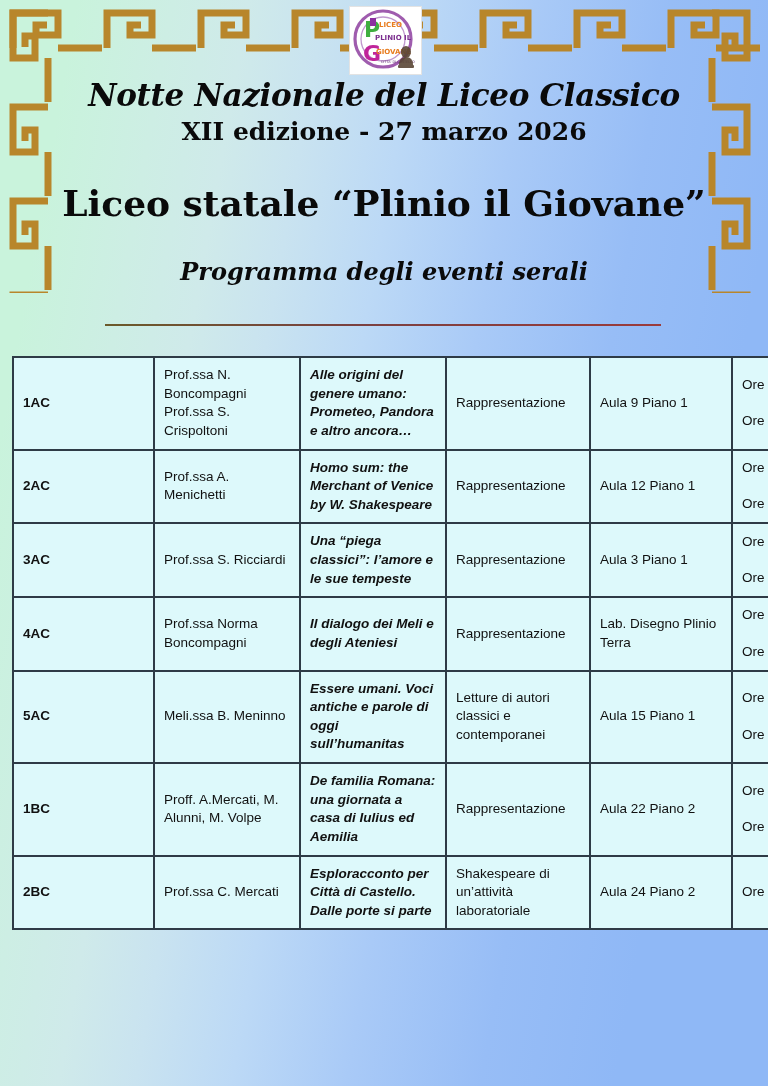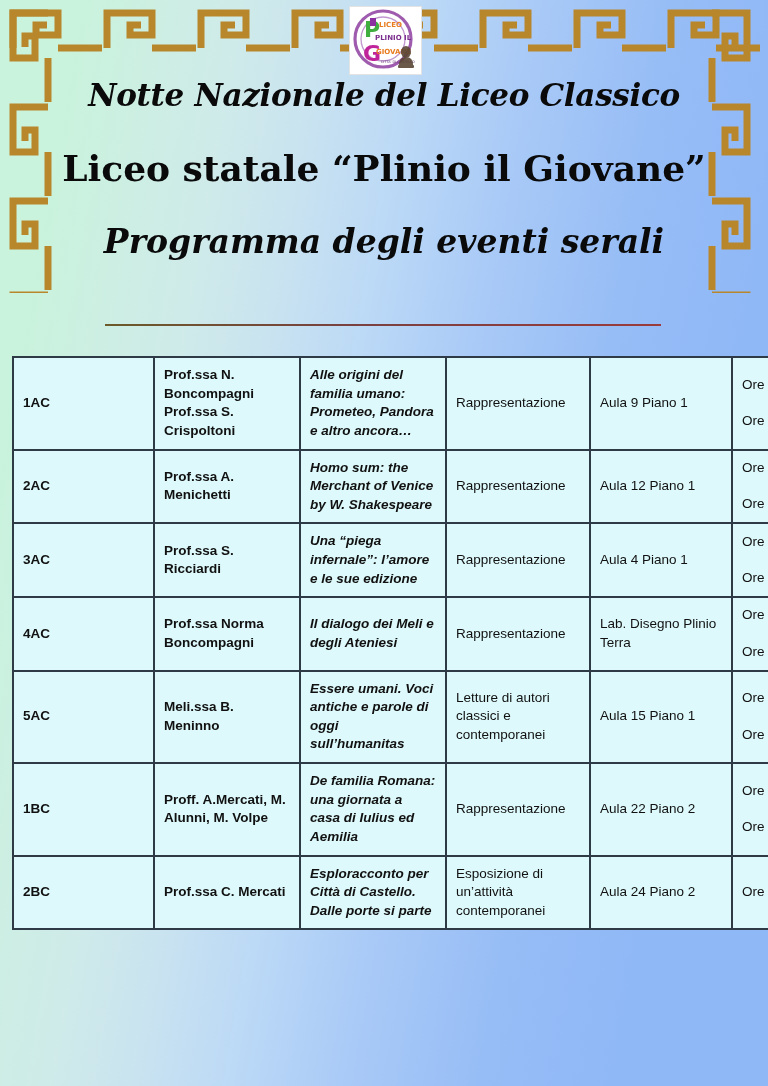--- a/index.html
+++ b/index.html
@@ -99,21 +99,21 @@
     font-weight: bold;
     font-size: 36px;
     color: #0a0a0a;
     margin-top: 34px;
     white-space: nowrap;
   }
   .h-program {
     font-family: "DejaVu Serif", "Liberation Serif", serif;
     font-weight: bold;
     font-style: italic;
-    font-size: 33px;
+    font-size: 24px;
     color: #0a0a0a;
     margin-top: 33px;
     white-space: nowrap;
   }
 
   .divider {
     position: absolute;
     top: 324px;
     left: 105px;
     width: 556px;
@@ -144,21 +144,21 @@
     color: #111111;
     line-height: 1.38;
   }
   td.c-class {
     width: 121px;
     font-weight: bold;
     font-size: 14px;
     padding-left: 12px;
     border-radius: 15px;
   }
-  td.c-teacher { width: 126px; font-weight: bold; }
+  td.c-teacher { width: 126px; }
   td.c-title {
     width: 126px;
     font-weight: bold;
     font-style: italic;
   }
   td.c-kind   { width: 124px; }
   td.c-room   { width: 122px; }
   td.c-time   { width: 125px; }
   .time-line { display: block; }
   .time-line + .time-line { margin-top: 18px; }
@@ -217,33 +217,34 @@
       <g fill="#5a4636" opacity="0.9">
         <ellipse cx="56" cy="45" rx="5" ry="6"></ellipse>
         <path d="M 49 58 Q 49 50 56 50 Q 63 50 63 58 Z"></path>
         <rect x="48" y="58" width="16" height="3" rx="1"></rect>
       </g>
     </svg>
   </div>
 
   <div class="headings">
     <div class="h-main">Notte Nazionale del Liceo Classico</div>
+    <div class="h-sub">XII edizione - 27 marzo 2026</div>
     <div class="h-school">Liceo statale “Plinio il Giovane”</div>
     <div class="h-program">Programma degli eventi serali</div>
   </div>
 
   <div class="divider"></div>
 
   <div class="prog-table-wrap">
     <table class="prog">
       <tbody>
         <tr>
           <td class="c-class">1AC</td>
           <td class="c-teacher">Prof.ssa N. Boncompagni Prof.ssa S. Crispoltoni</td>
-          <td class="c-title">Alle origini del familia umano: Prometeo, Pandora e altro ancora…</td>
+          <td class="c-title">Alle origini del genere umano: Prometeo, Pandora e altro ancora…</td>
           <td class="c-kind">Rappresentazione</td>
           <td class="c-room">Aula 9 Piano 1</td>
           <td class="c-time">
             <span class="time-line">Ore 21. 45</span>
             <span class="time-line">Ore 22. 15</span>
           </td>
         </tr>
         <tr>
           <td class="c-class">2AC</td>
           <td class="c-teacher">Prof.ssa A. Menichetti</td>
@@ -251,23 +252,23 @@
           <td class="c-kind">Rappresentazione</td>
           <td class="c-room">Aula 12 Piano 1</td>
           <td class="c-time">
             <span class="time-line">Ore 22.00</span>
             <span class="time-line">Ore 22.45</span>
           </td>
         </tr>
         <tr>
           <td class="c-class">3AC</td>
           <td class="c-teacher">Prof.ssa S. Ricciardi</td>
-          <td class="c-title">Una “piega infernale”: l’amore e le sue edizione</td>
-          <td class="c-kind">Rappresentazione</td>
-          <td class="c-room">Aula 4 Piano 1</td>
+          <td class="c-title">Una “piega classici”: l’amore e le sue tempeste</td>
+          <td class="c-kind">Rappresentazione</td>
+          <td class="c-room">Aula 3 Piano 1</td>
           <td class="c-time">
             <span class="time-line">Ore 21.40</span>
             <span class="time-line">Ore 22. 20</span>
           </td>
         </tr>
         <tr>
           <td class="c-class">4AC</td>
           <td class="c-teacher">Prof.ssa Norma Boncompagni</td>
           <td class="c-title">Il dialogo dei Meli e degli Ateniesi</td>
           <td class="c-kind">Rappresentazione</td>
@@ -296,21 +297,21 @@
           <td class="c-room">Aula 22 Piano 2</td>
           <td class="c-time">
             <span class="time-line">Ore 21.00</span>
             <span class="time-line">Ore 22.00</span>
           </td>
         </tr>
         <tr>
           <td class="c-class">2BC</td>
           <td class="c-teacher">Prof.ssa C. Mercati</td>
           <td class="c-title">Esploracconto per Città di Castello. Dalle porte si parte</td>
-          <td class="c-kind">Esposizione di un’attività contemporanei</td>
+          <td class="c-kind">Shakespeare di un’attività laboratoriale</td>
           <td class="c-room">Aula 24 Piano 2</td>
           <td class="c-time">
             <span class="time-line">Ore 21.00</span>
           </td>
         </tr>
       </tbody>
     </table>
   </div>
 
 </div>

